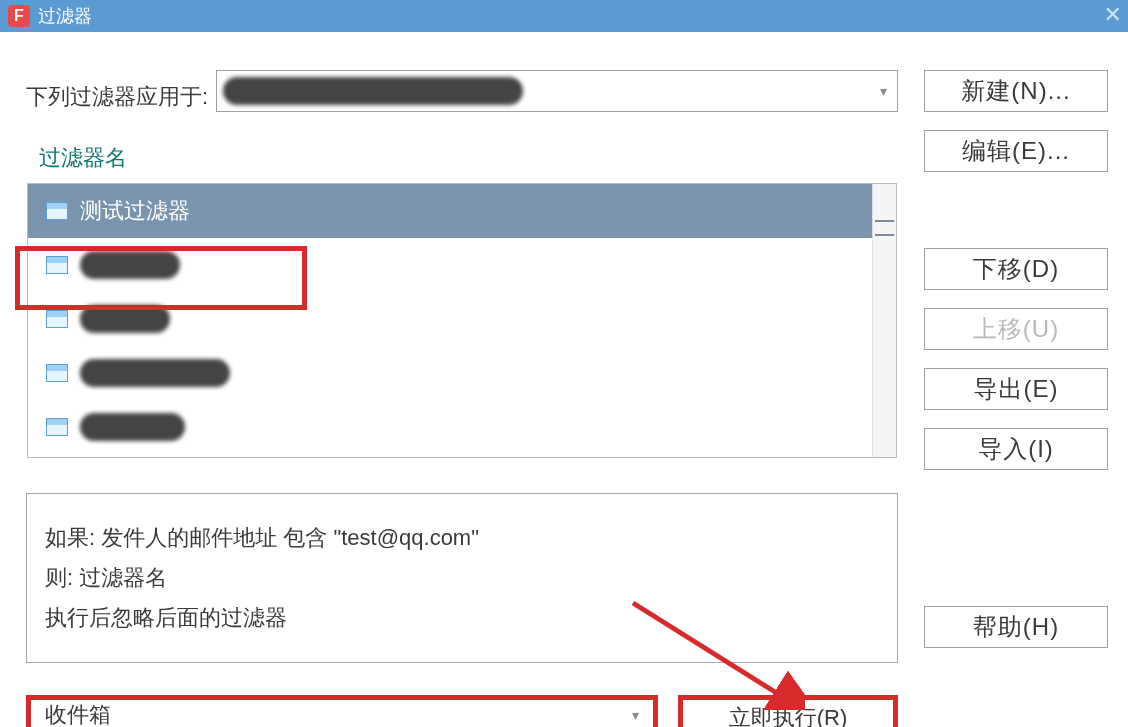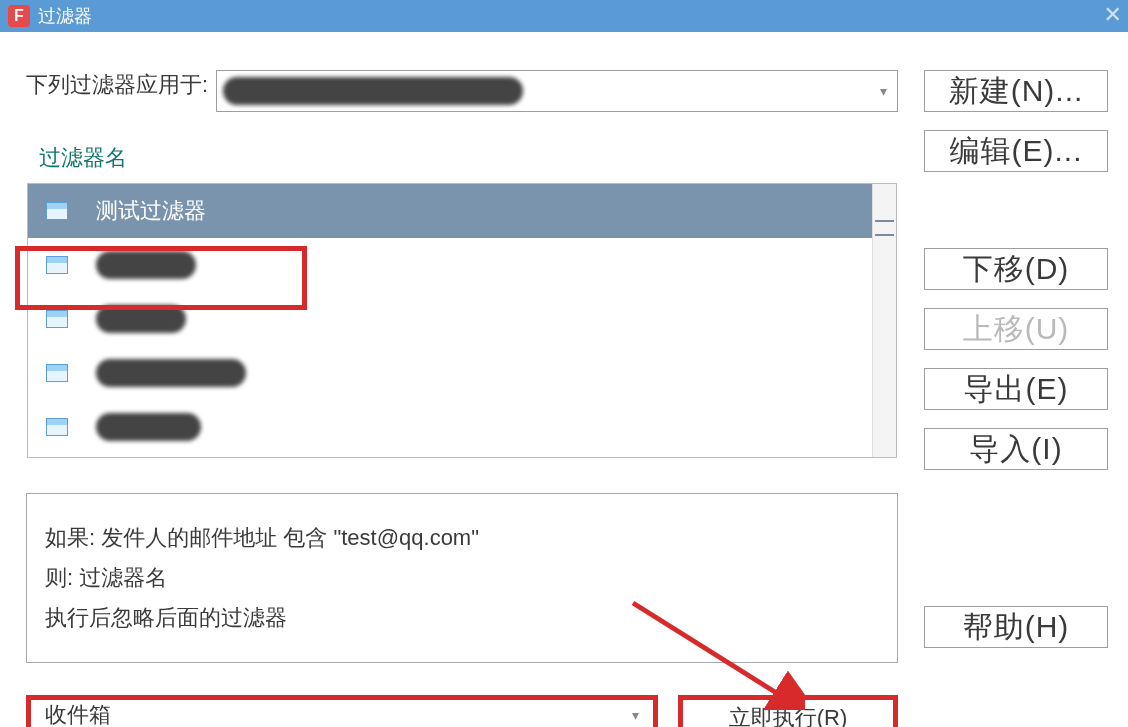--- a/index.html
+++ b/index.html
@@ -58,21 +58,21 @@
       flex-direction: column;
     }
     .right-col {
       width: 190px;
       display: flex;
       flex-direction: column;
       gap: 18px;
     }
     .apply-row {
       display: flex;
-      align-items: flex-start;
+      align-items: flex-end;
       gap: 8px;
       height: 42px;
     }
     .apply-row .apply-label {
       font-size: 22px;
       color: #3a3a3a;
       white-space: nowrap;
     }
     .apply-row .dropdown {
       flex: 1;
@@ -115,21 +115,21 @@
     }
     .filter-list-inner {
       flex: 1;
       overflow: hidden;
     }
     .filter-item {
       display: flex;
       align-items: center;
       height: 54px;
       padding: 0 18px;
-      gap: 28px;
+      gap: 12px;
     }
     .filter-item.selected {
       background: #7a94ae;
       color: #fff;
     }
     .filter-item .filter-icon {
       width: 22px;
       height: 18px;
       background: linear-gradient(to bottom, #9fd1f4 0%, #9fd1f4 40%, #e6f4fd 40%, #e6f4fd 100%);
       border: 1px solid #5a9fd6;
@@ -214,21 +214,21 @@
       align-items: center;
       justify-content: center;
       cursor: pointer;
       overflow: hidden;
     }
     .wbtn {
       width: 184px;
       height: 42px;
       border: 1px solid #9f9f9f;
       background: #fff;
-      font-size: 30px;
+      font-size: 24px;
       color: #3a3a3a;
       display: flex;
       align-items: center;
       justify-content: center;
       cursor: pointer;
       letter-spacing: 1px;
     }
     .wbtn.disabled {
       color: #b9b9b9;
       cursor: default;

